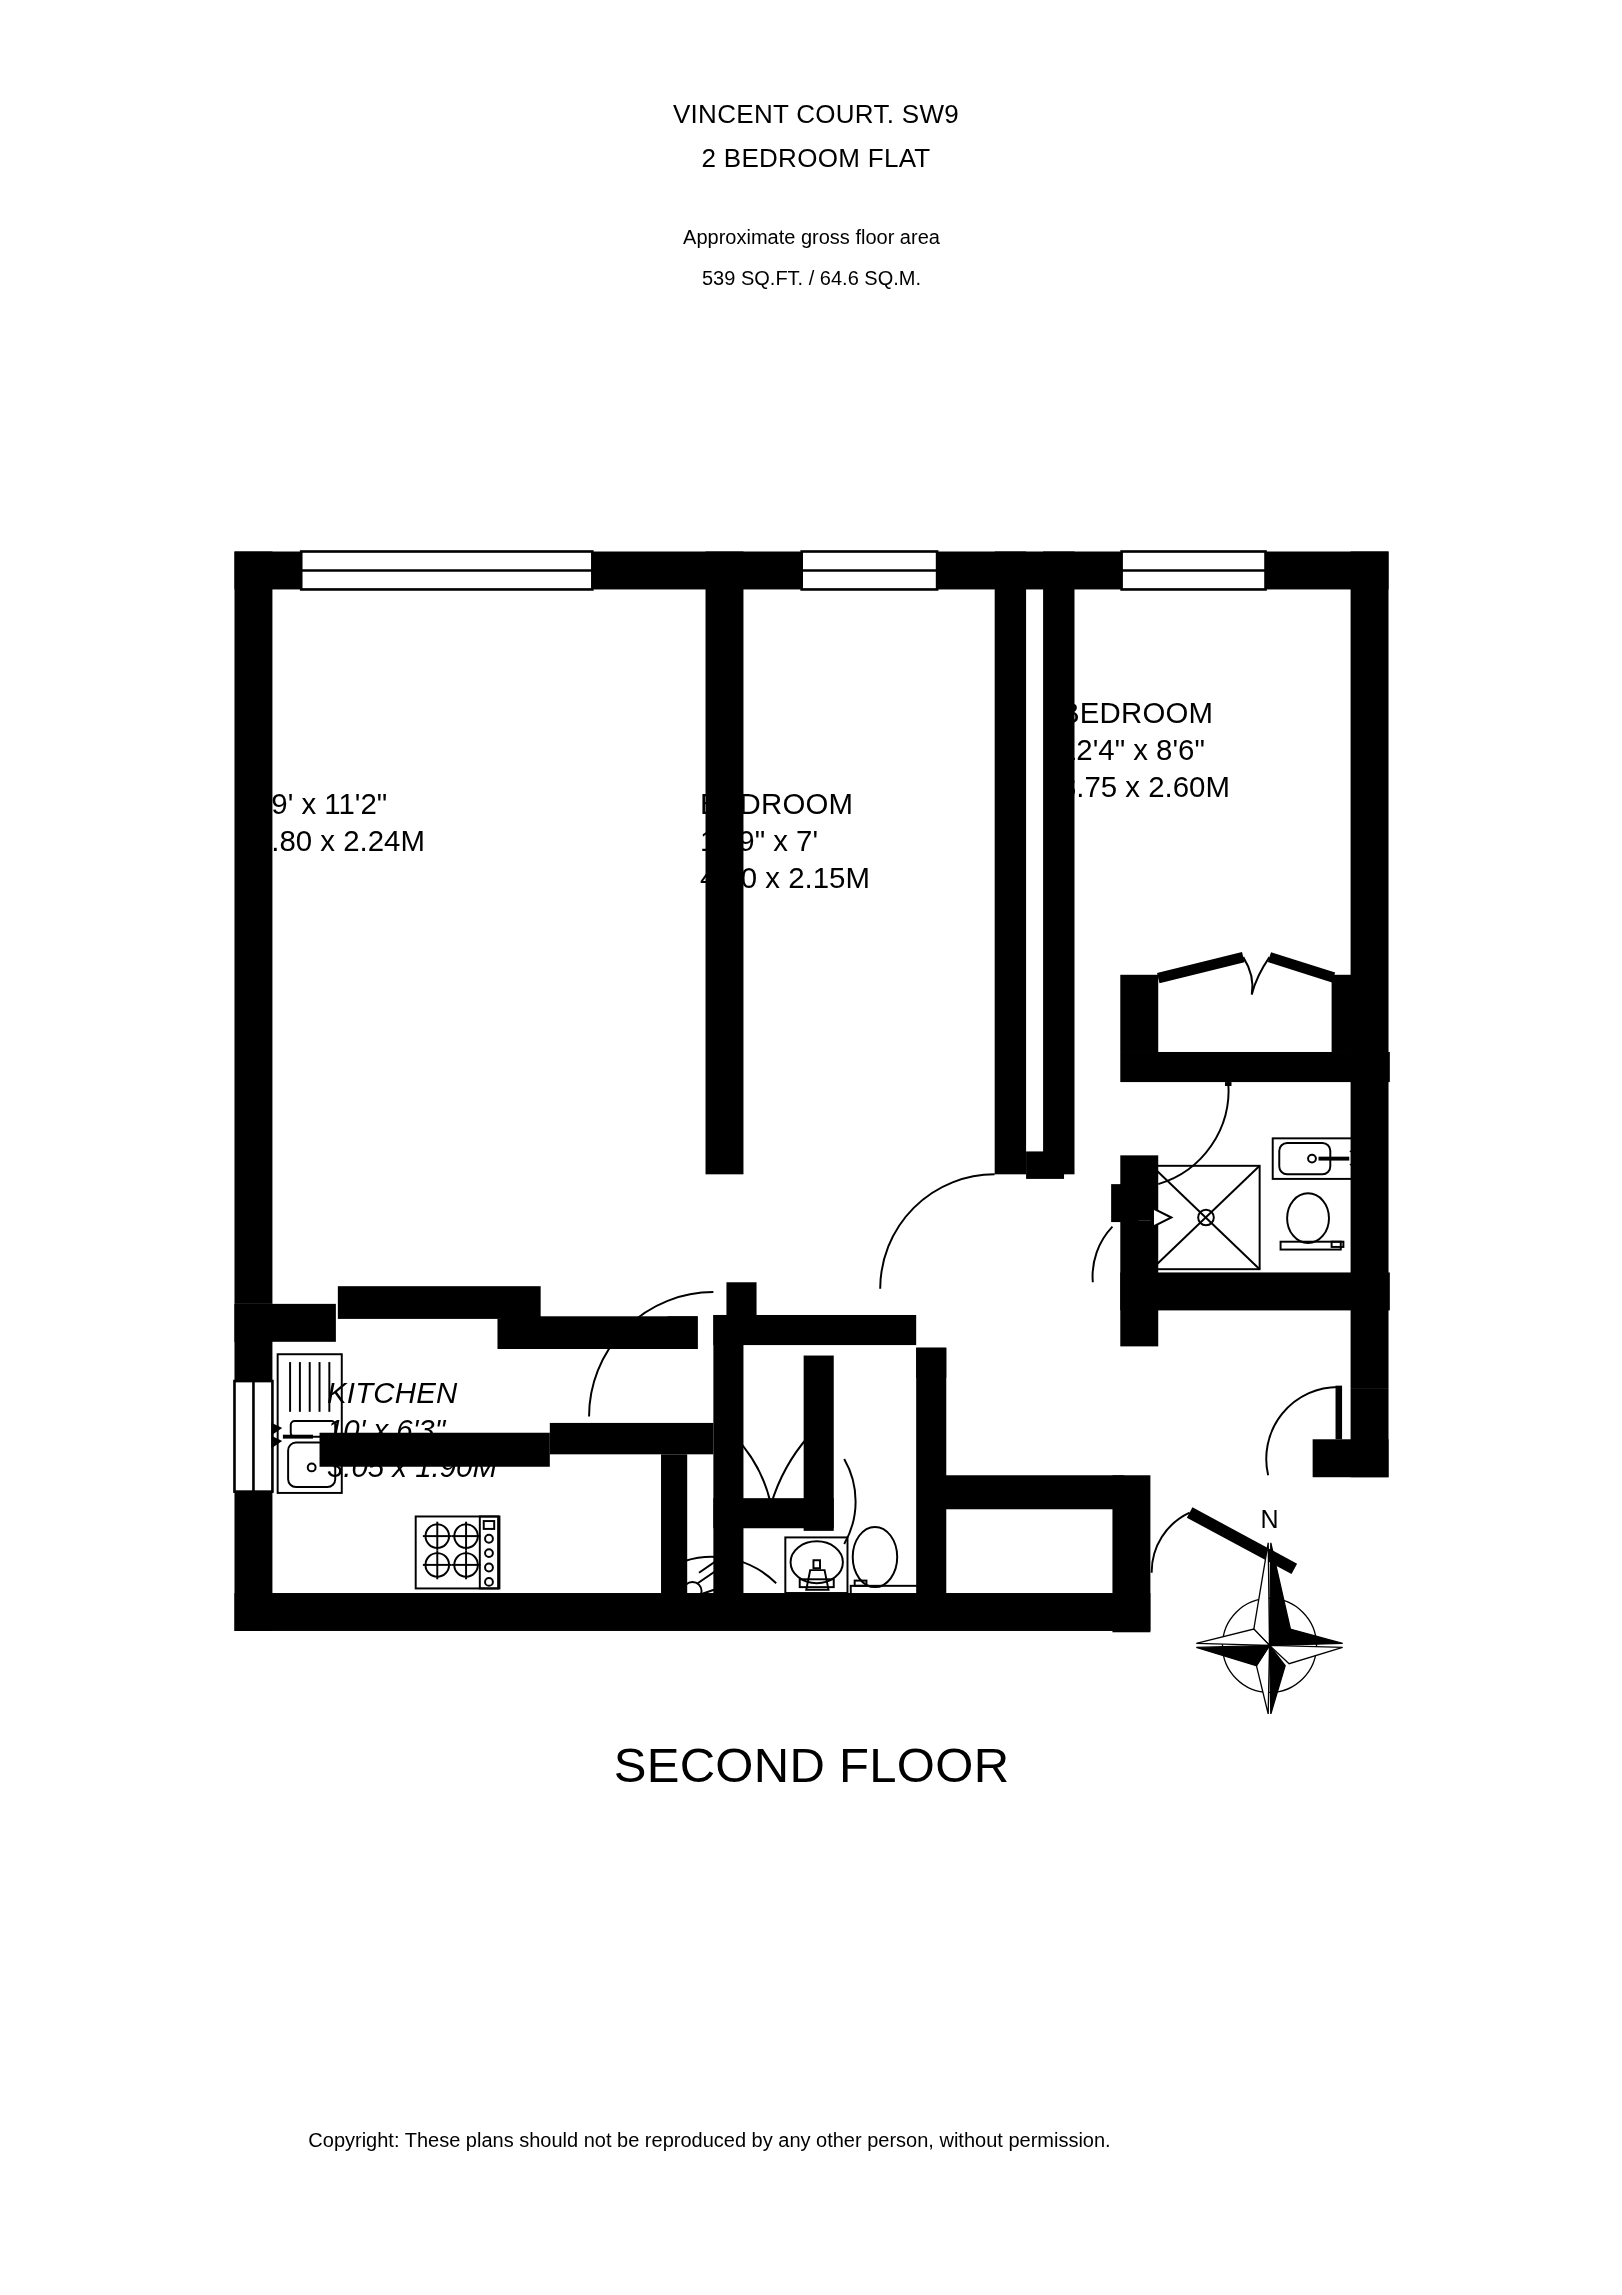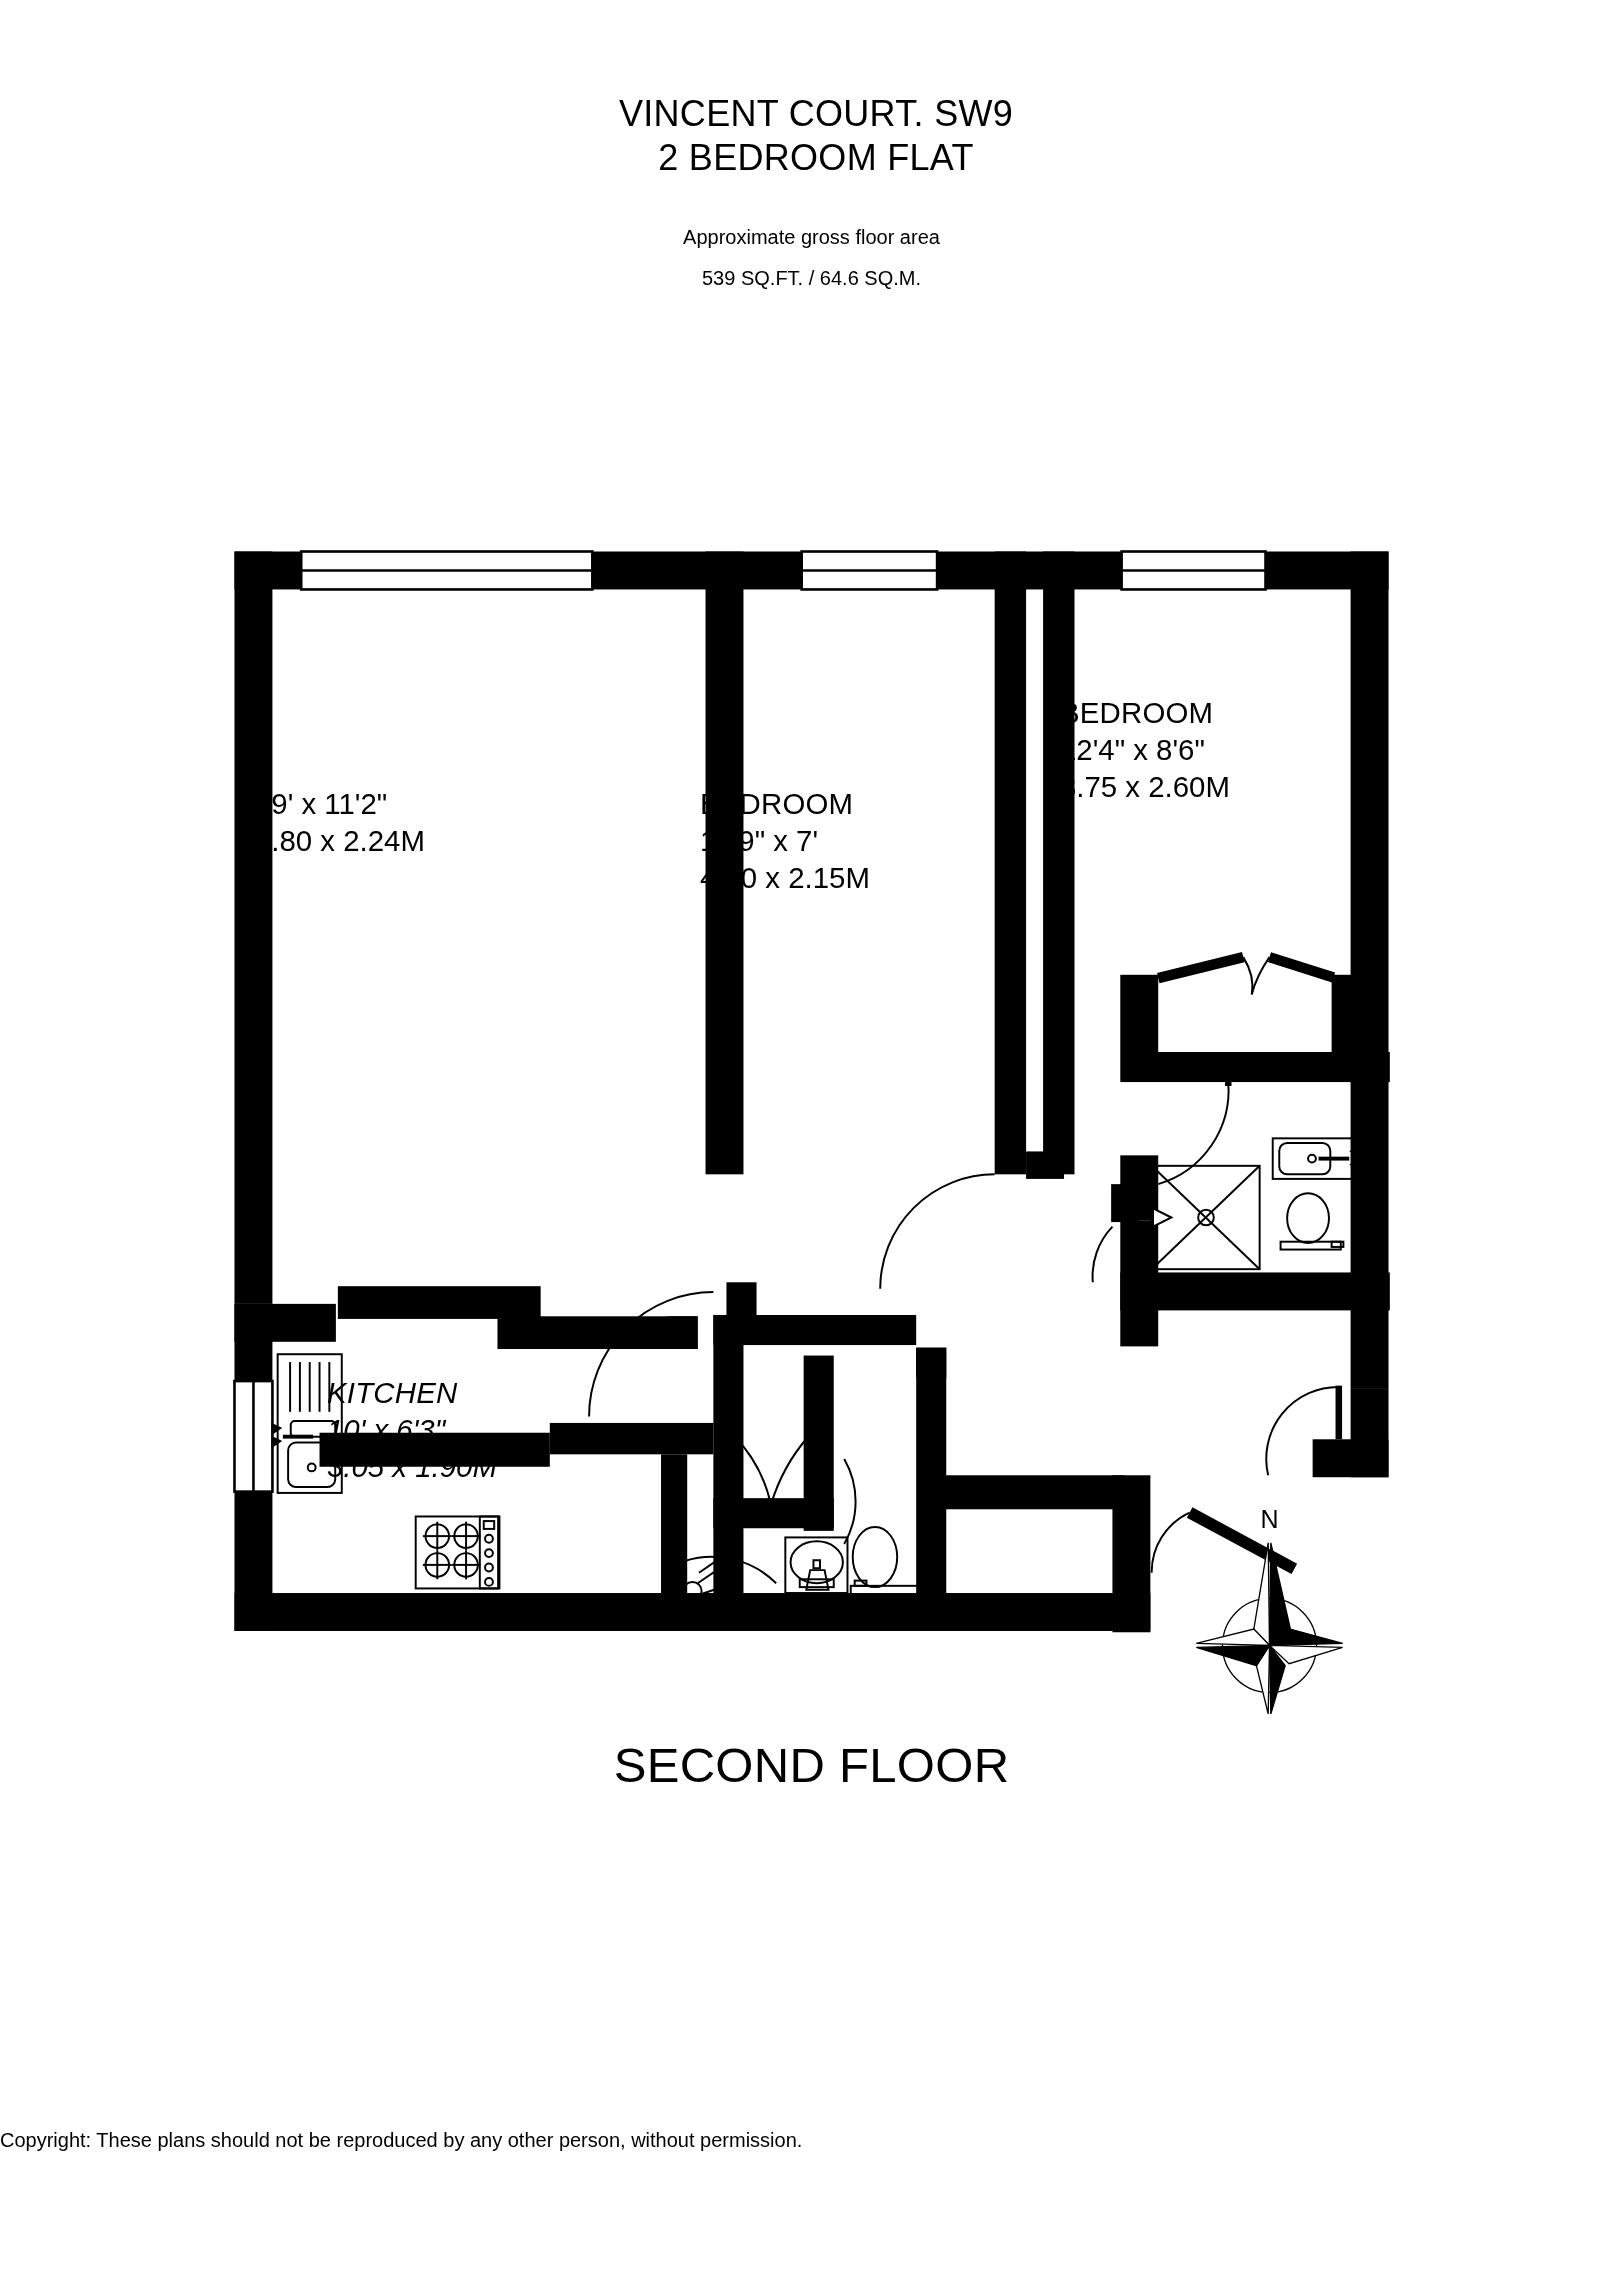--- a/index.html
+++ b/index.html
@@ -24,21 +24,21 @@
 
   
   .header {
     position: absolute;
     top: 92px;
     left: 0;
     width: 1623px;
     text-align: center;
   }
   .title-line {
-    font-size: 36px;
+    font-size: 26px;
     line-height: 44px;
     letter-spacing: 0.3px;
     white-space: nowrap;
     margin-left: 9px;
   }
   .subtitle-block {
     margin-top: 37px;
   }
   .subtitle-line {
     font-size: 20px;
@@ -56,20 +56,21 @@
     font-size: 49px;
     letter-spacing: 0.3px;
   }
 
   
   .footer {
     position: absolute;
     top: 2127px;
     left: 0;
     width: 1419px;
+    text-align: center;
   }
   .footer-line {
     font-size: 20px;
     line-height: 27.5px;
     white-space: nowrap;
   }
 
   
   .plan {
     position: absolute;

